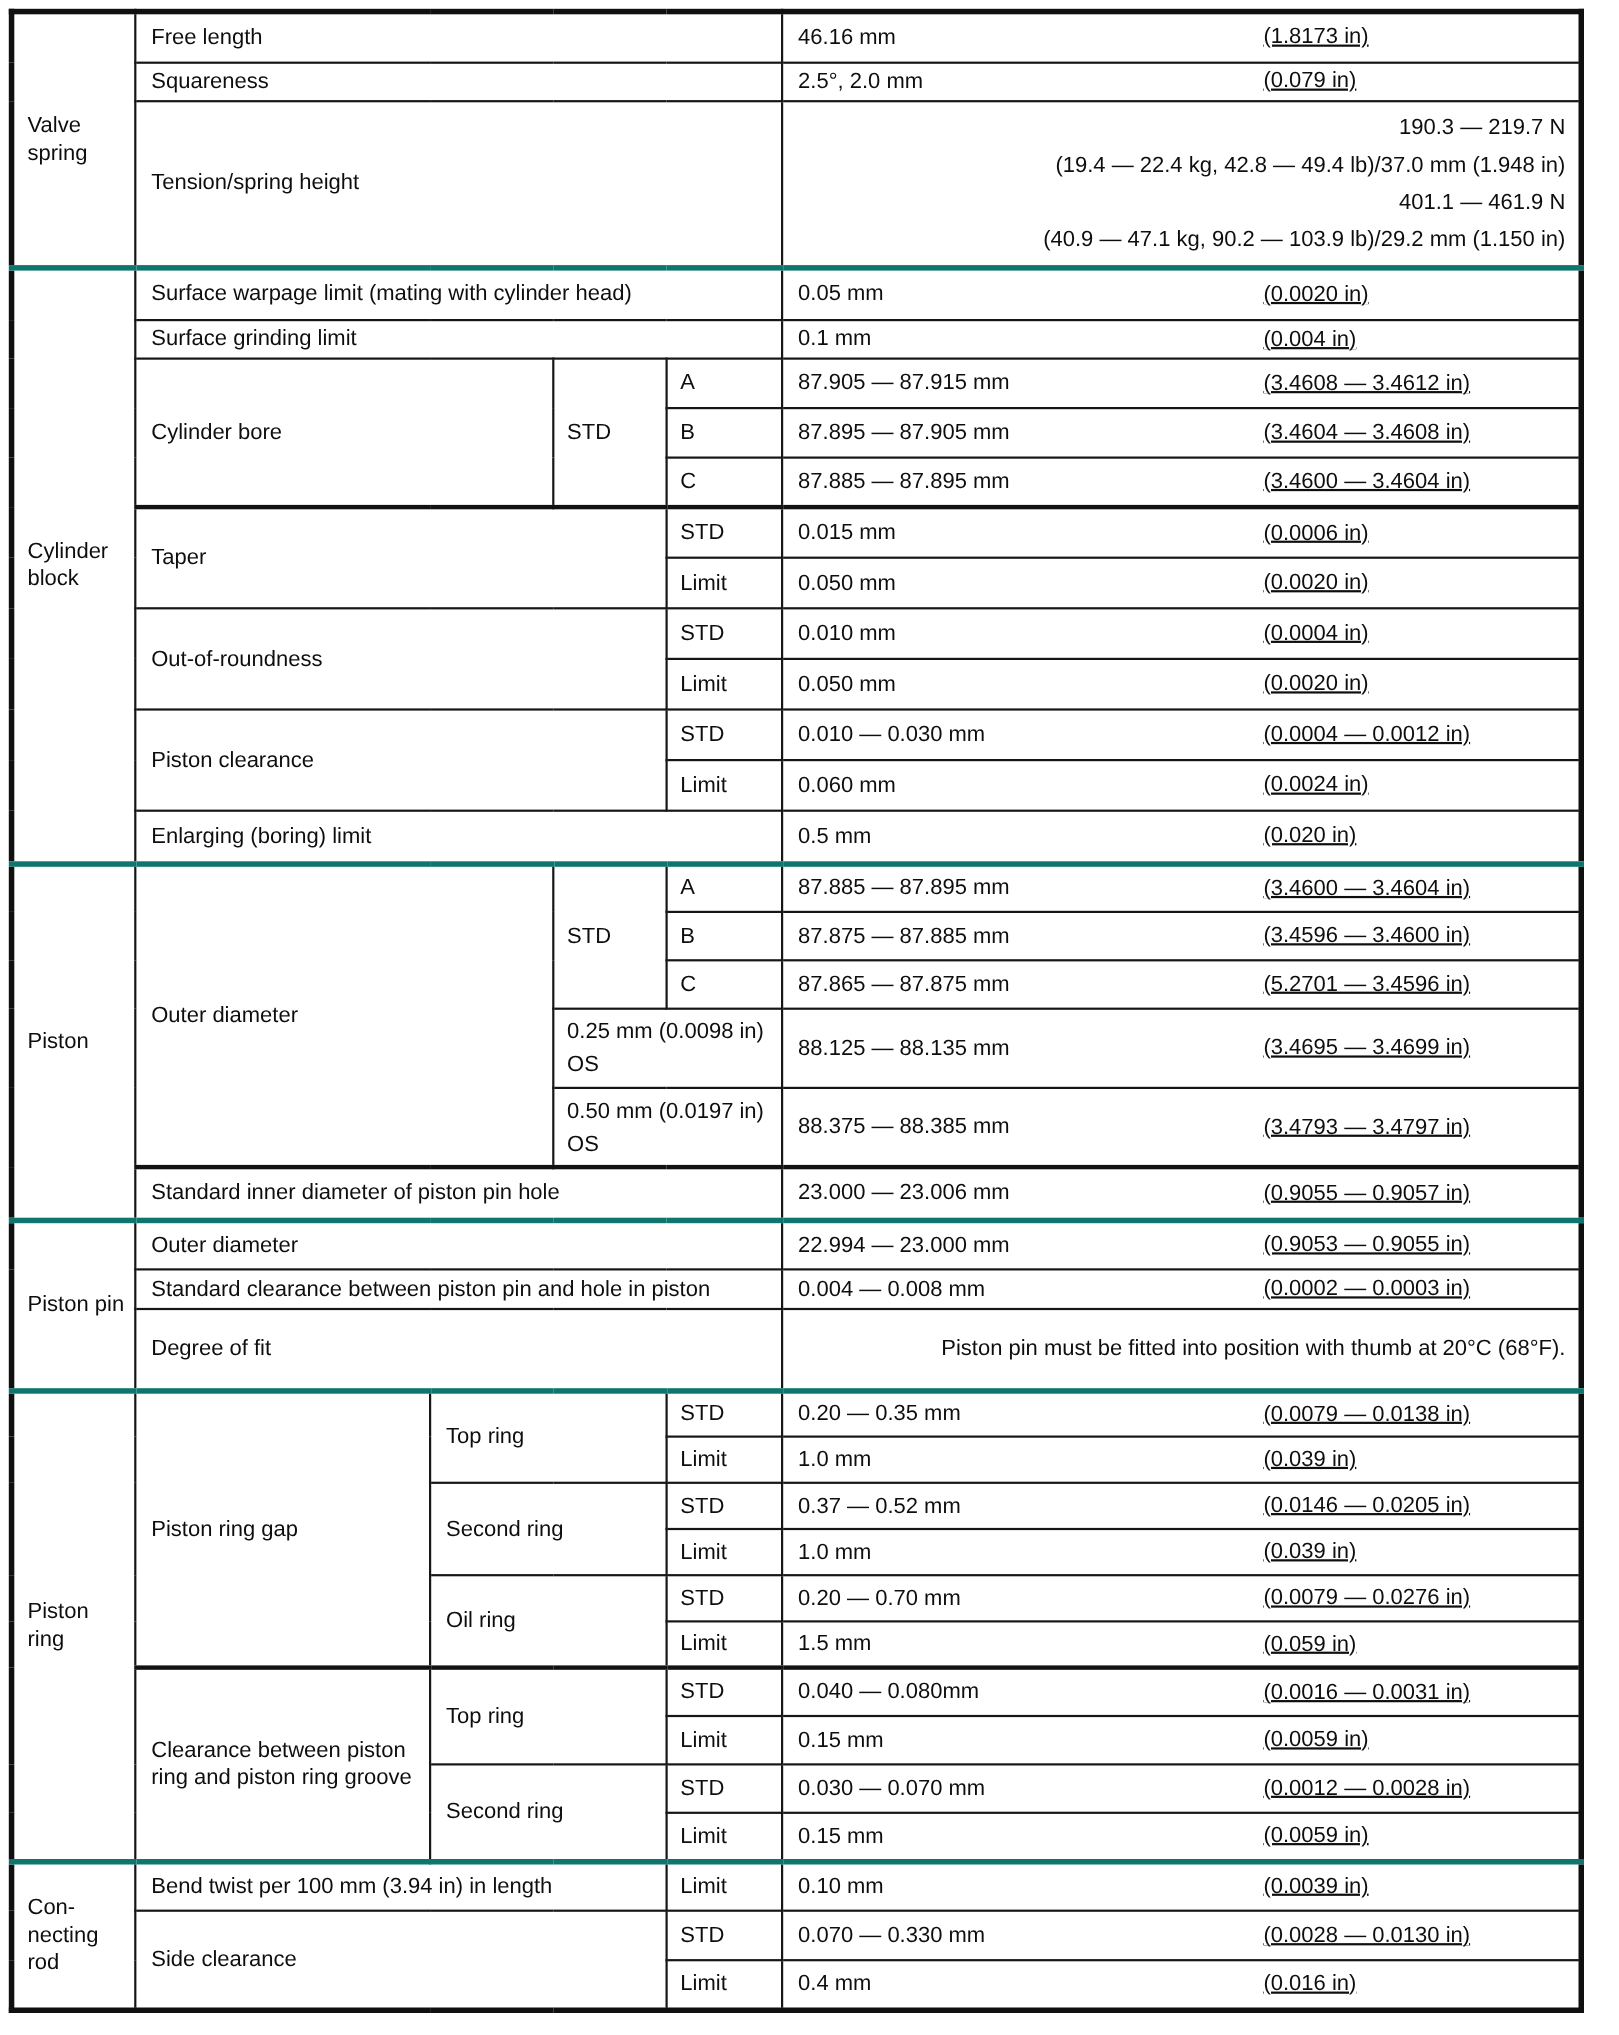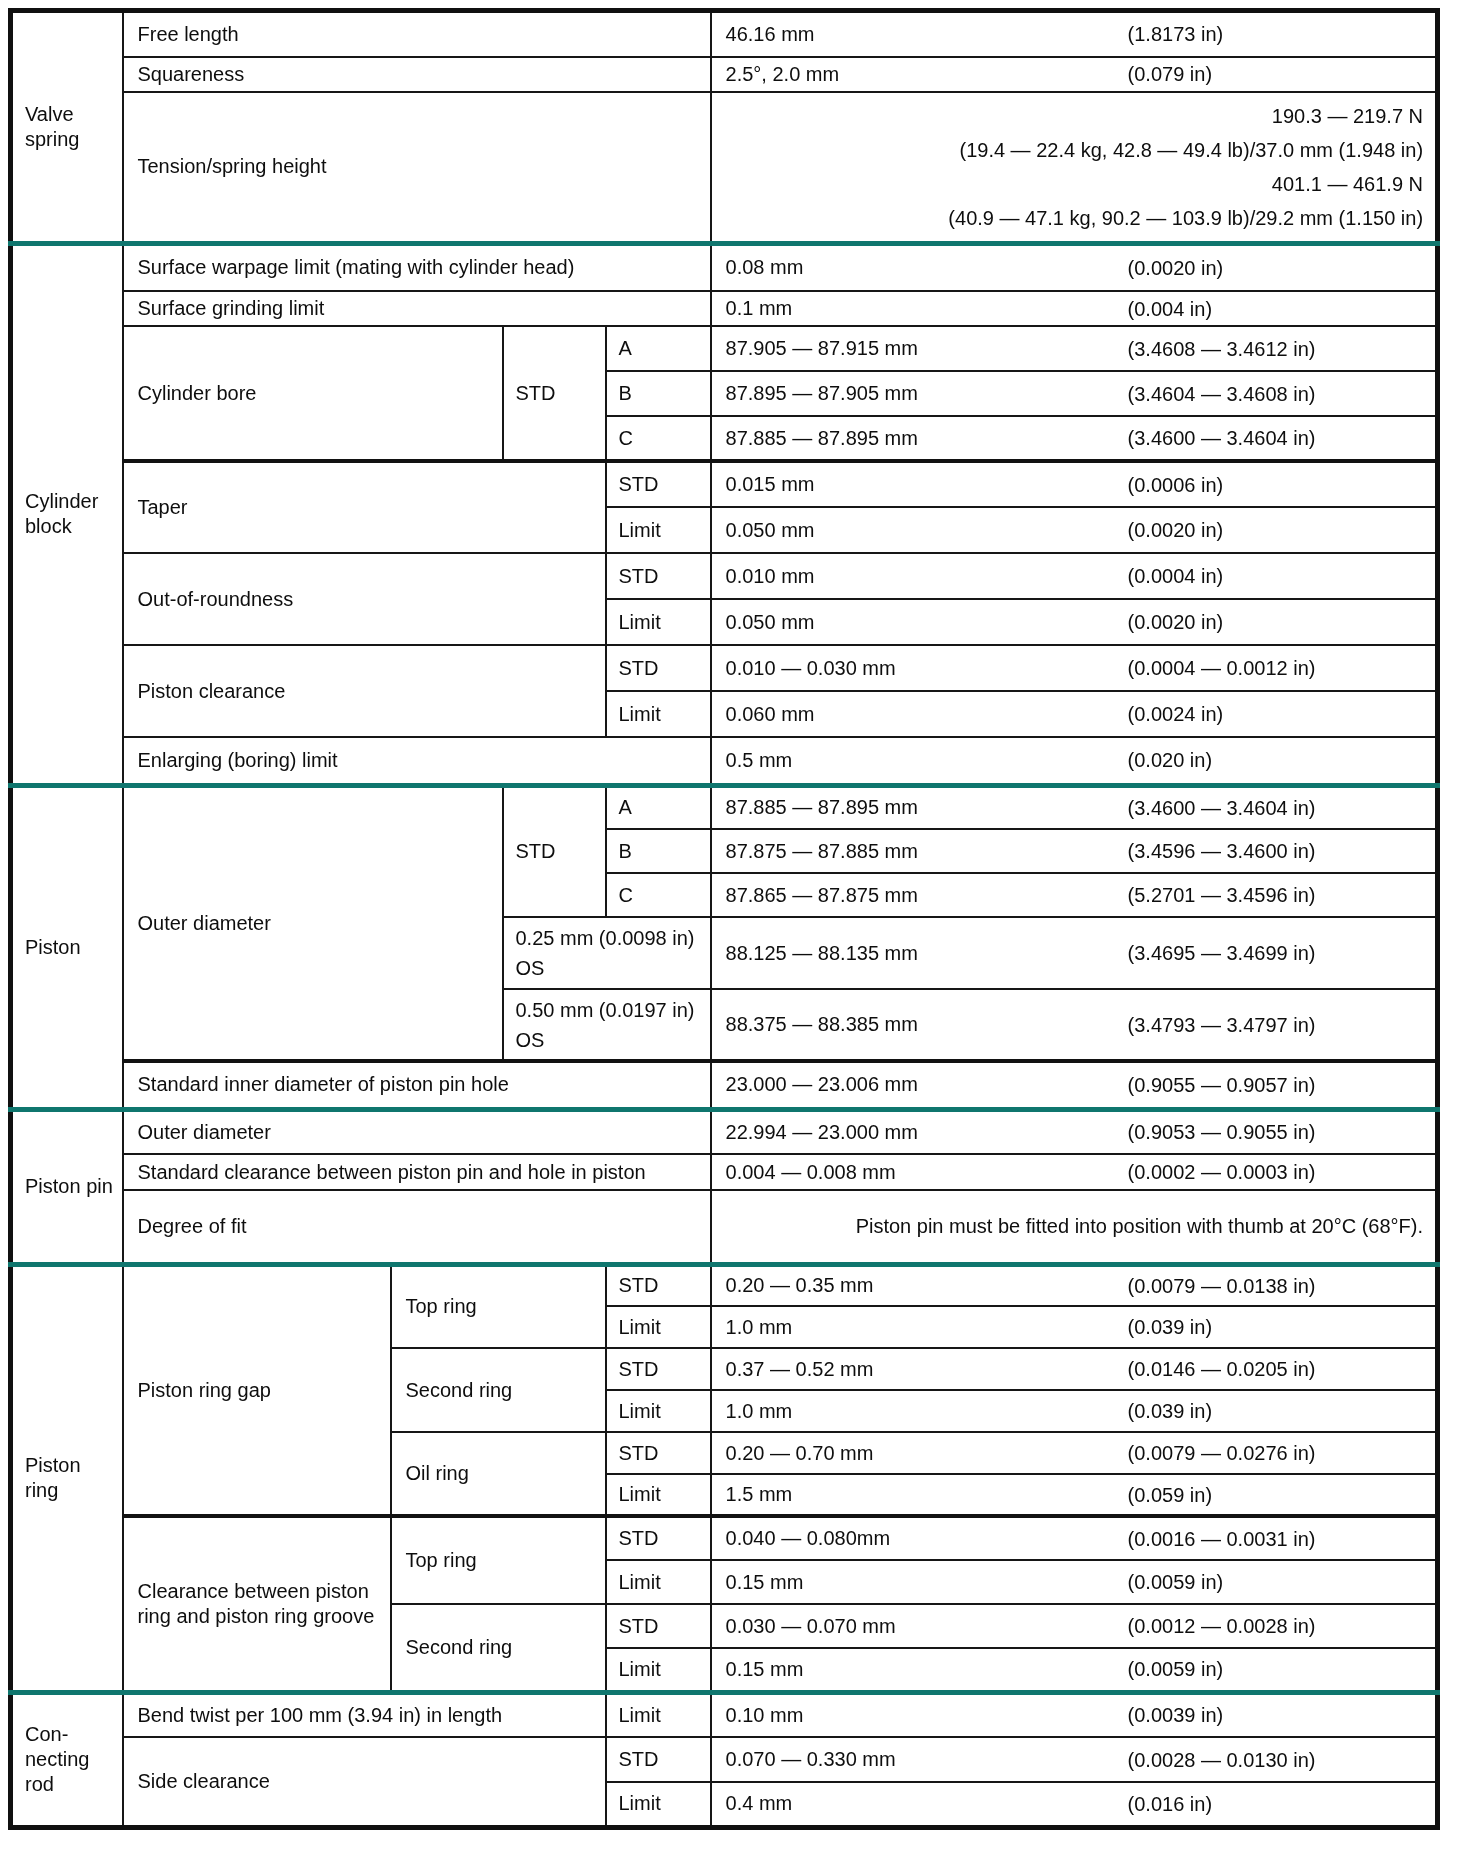--- a/index.html
+++ b/index.html
@@ -11,21 +11,21 @@
   td{border:2px solid #161616;vertical-align:middle;font-size:20px;line-height:1.25;
      overflow:hidden;}
   tr.sectop > td{border-top:5px solid #0f766e;}
   td.btop3{border-top:4px solid #121212;}
   .sec{white-space:pre-line;padding:6px 6px 6px 12px;}
   .param{padding:4px 10px 4px 14px;}
   .ring{padding:4px 8px 4px 14px;}
   .sub{padding:4px 6px 4px 12px;}
   .os{padding:4px 8px 4px 12px;line-height:30px;margin-left:24px;}
   .val{position:relative;padding:4px 8px 4px 14px;}
-  .val .i{position:absolute;left:416px;top:50%;transform:translateY(-50%);white-space:nowrap;}
+  .val .i{position:absolute;left:437px;top:50%;transform:translateY(-50%);white-space:nowrap;text-decoration:underline;}
   .val .m{white-space:nowrap;}
   .multi{line-height:34px;padding:6px 12px 6px 14px;text-align:right;}
 </style>
 </head>
 <body>
 
 <div class="page">
 <table class="spec">
   <colgroup>
     <col style="width:112px">
@@ -61,21 +61,21 @@
       <div>401.1 — 461.9 N</div>
       <div>(40.9 — 47.1 kg, 90.2 — 103.9 lb)/29.2 mm (1.150 in)</div>
     </td>
   </tr>
 
   <tr class="sectop" style="height:48px">
     <td class="sec" rowspan="12">Cylinder
 block</td>
     <td class="param" colspan="4"><span>Surface warpage limit (mating with cylinder head)</span></td>
     <td class="val">
-      <span class="m">0.08 mm</span>
+      <span class="m">0.05 mm</span>
       <span class="i">(0.0020 in)</span>
     </td>
   </tr>
   <tr style="height:34px">
     <td class="param" colspan="4"><span>Surface grinding limit</span></td>
     <td class="val">
       <span class="m">0.1 mm</span>
       <span class="i">(0.004 in)</span>
     </td>
   </tr>

